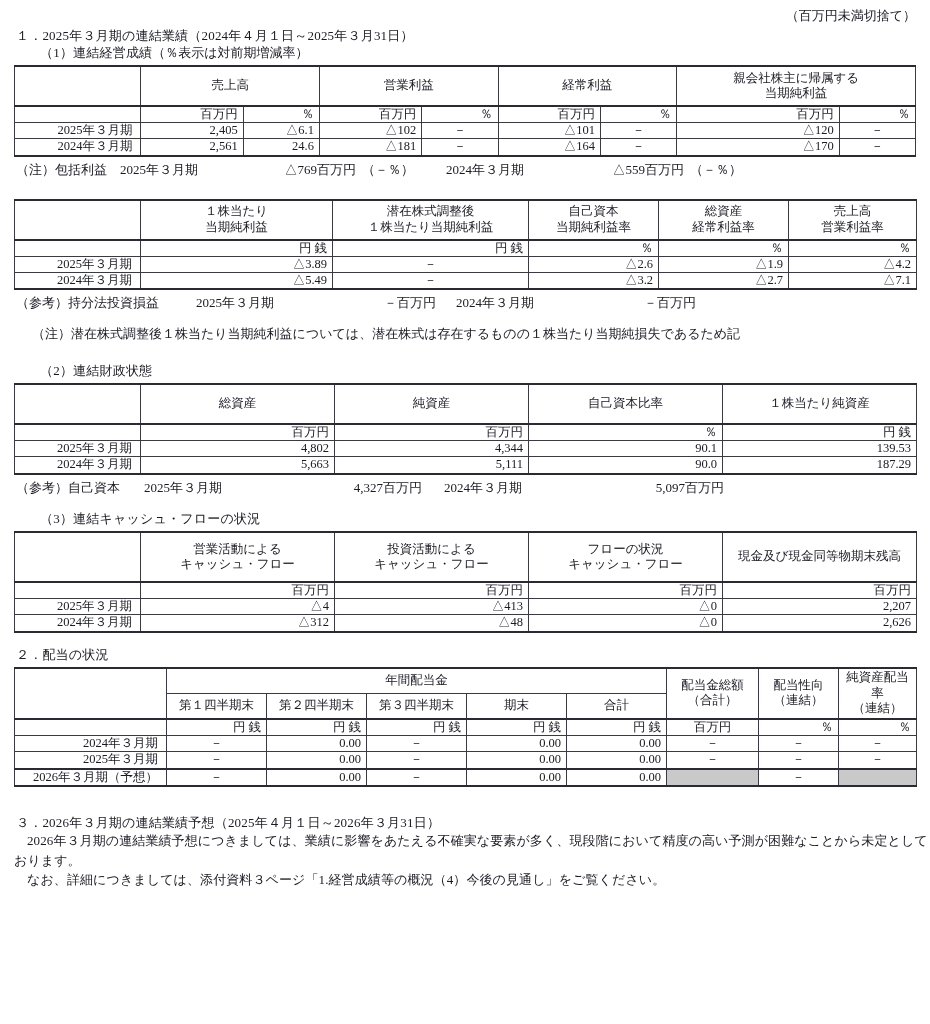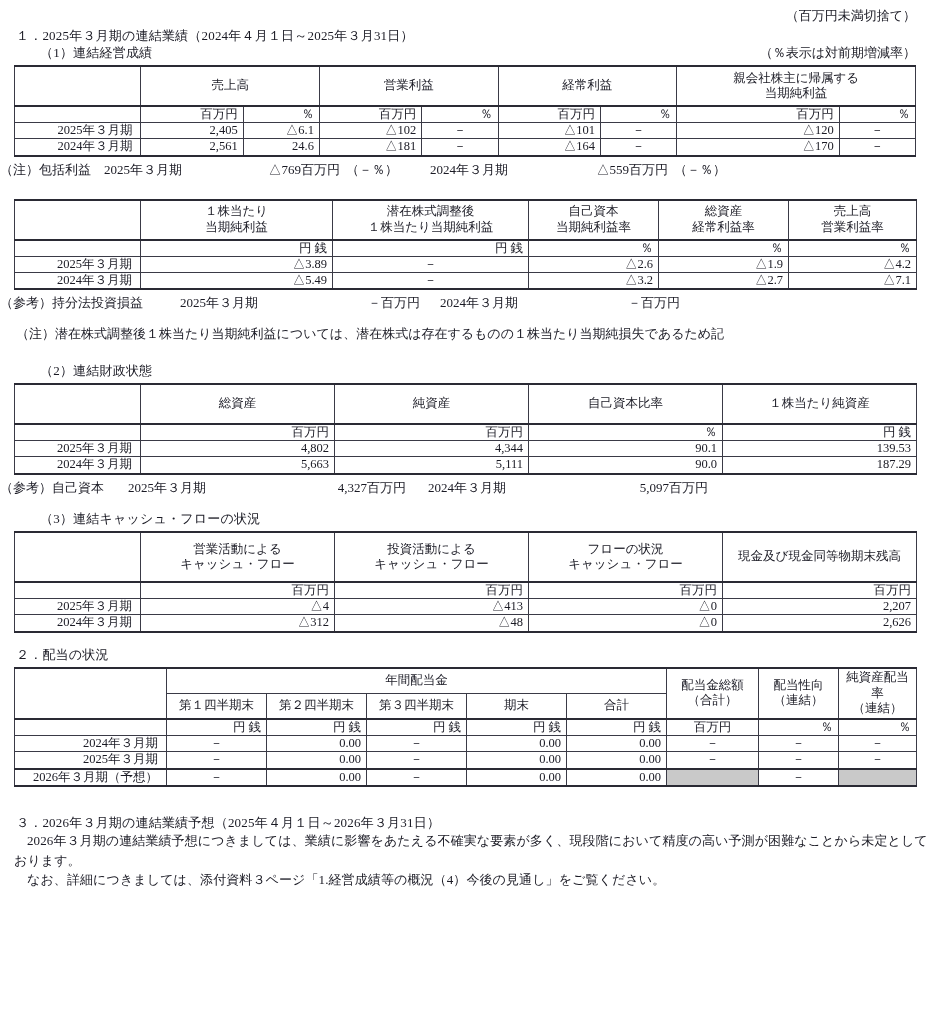--- a/index.html
+++ b/index.html
@@ -36,25 +36,26 @@
     padding-right: 14px;
   }
   .sec-title {
     padding-left: 16px;
     letter-spacing: 0.2px;
   }
   .sub-title {
     padding-left: 40px;
     letter-spacing: 0.2px;
   }
-  .indent1 { padding-left: 16px; }
+  .indent1 { padding-left: 32px; }
 
   .note-row {
     display: flex;
     align-items: baseline;
+    padding-left: 16px;
     white-space: nowrap;
   }
   .note-row > span { display: inline-block; }
 
   
   table.fin {
     border-collapse: collapse;
     table-layout: fixed;
     margin-left: 14px;
     width: 902px;
@@ -102,21 +103,21 @@
 <body>
 
 <div class="page">
 
   <div class="gap-s"></div>
   <div class="line right-note">（百万円未満切捨て）</div>
 
   <div class="gap-xs"></div>
   <div class="line sec-title">１．2025年３月期の連結業績（2024年４月１日～2025年３月31日）</div>
 
-  <div style="display:flex; align-items:baseline; justify-content:space-between;">
+  <div style="display:flex; align-items:baseline; justify-content:flex-start;">
     <div class="line sub-title">（1）連結経営成績</div>
     <div class="line right-note">（％表示は対前期増減率）</div>
   </div>
 
   <div class="gap-xs"></div>
 
   <table class="fin">
     <colgroup>
       <col style="width:126px">
         <col style="width:102px">

